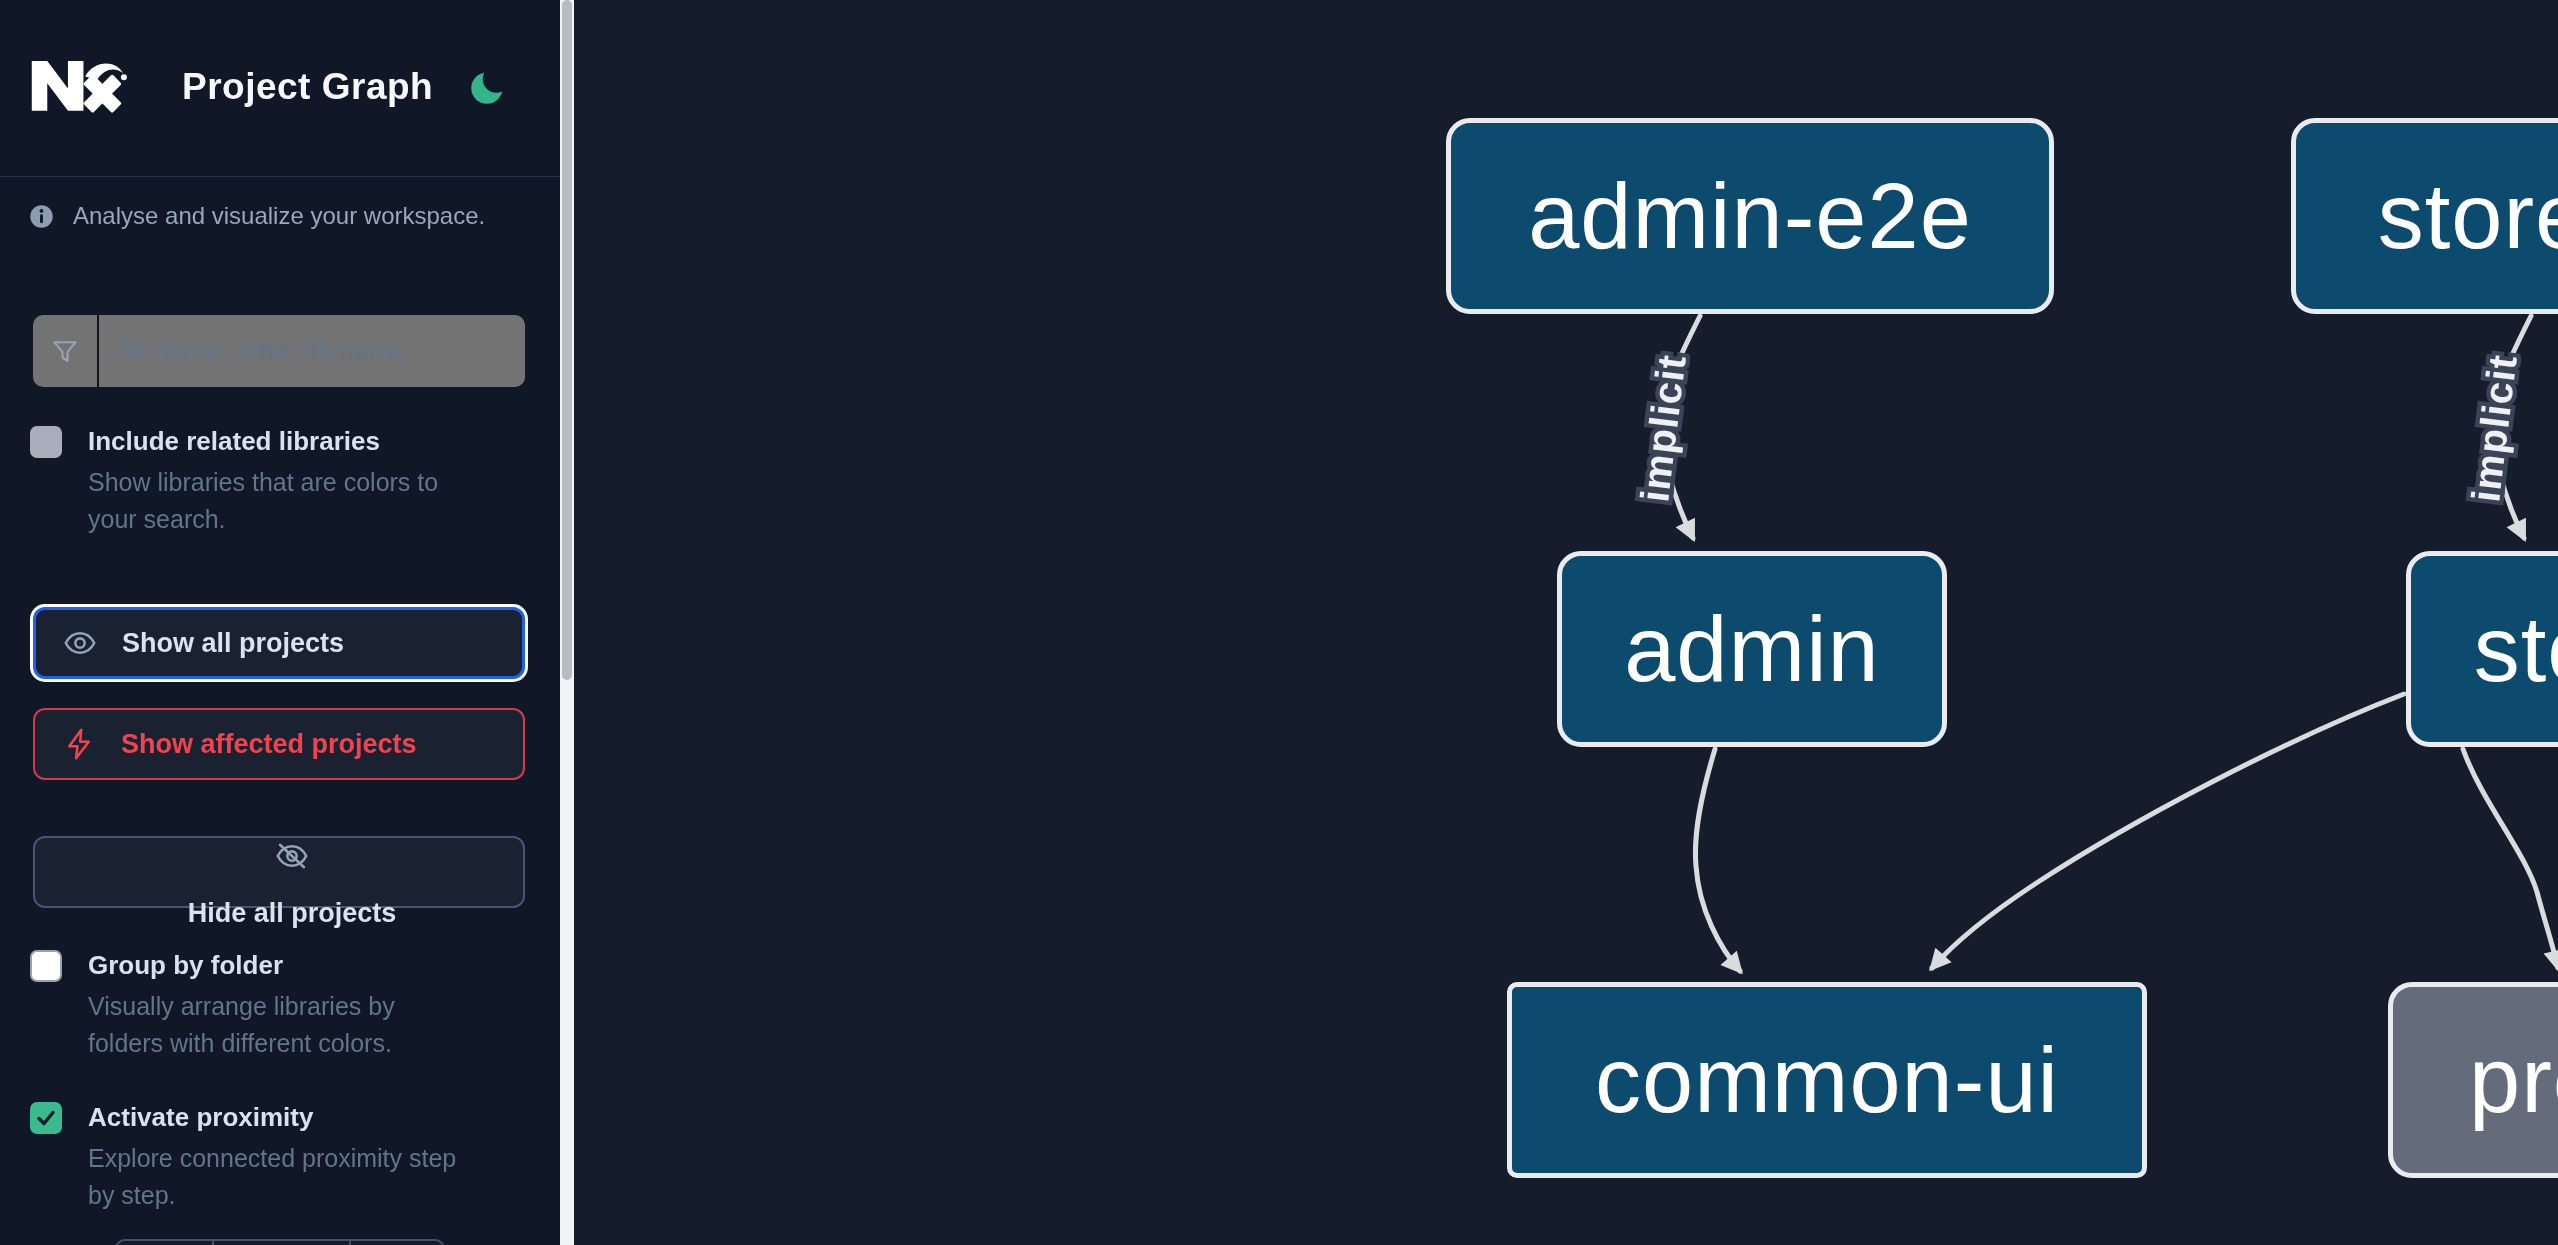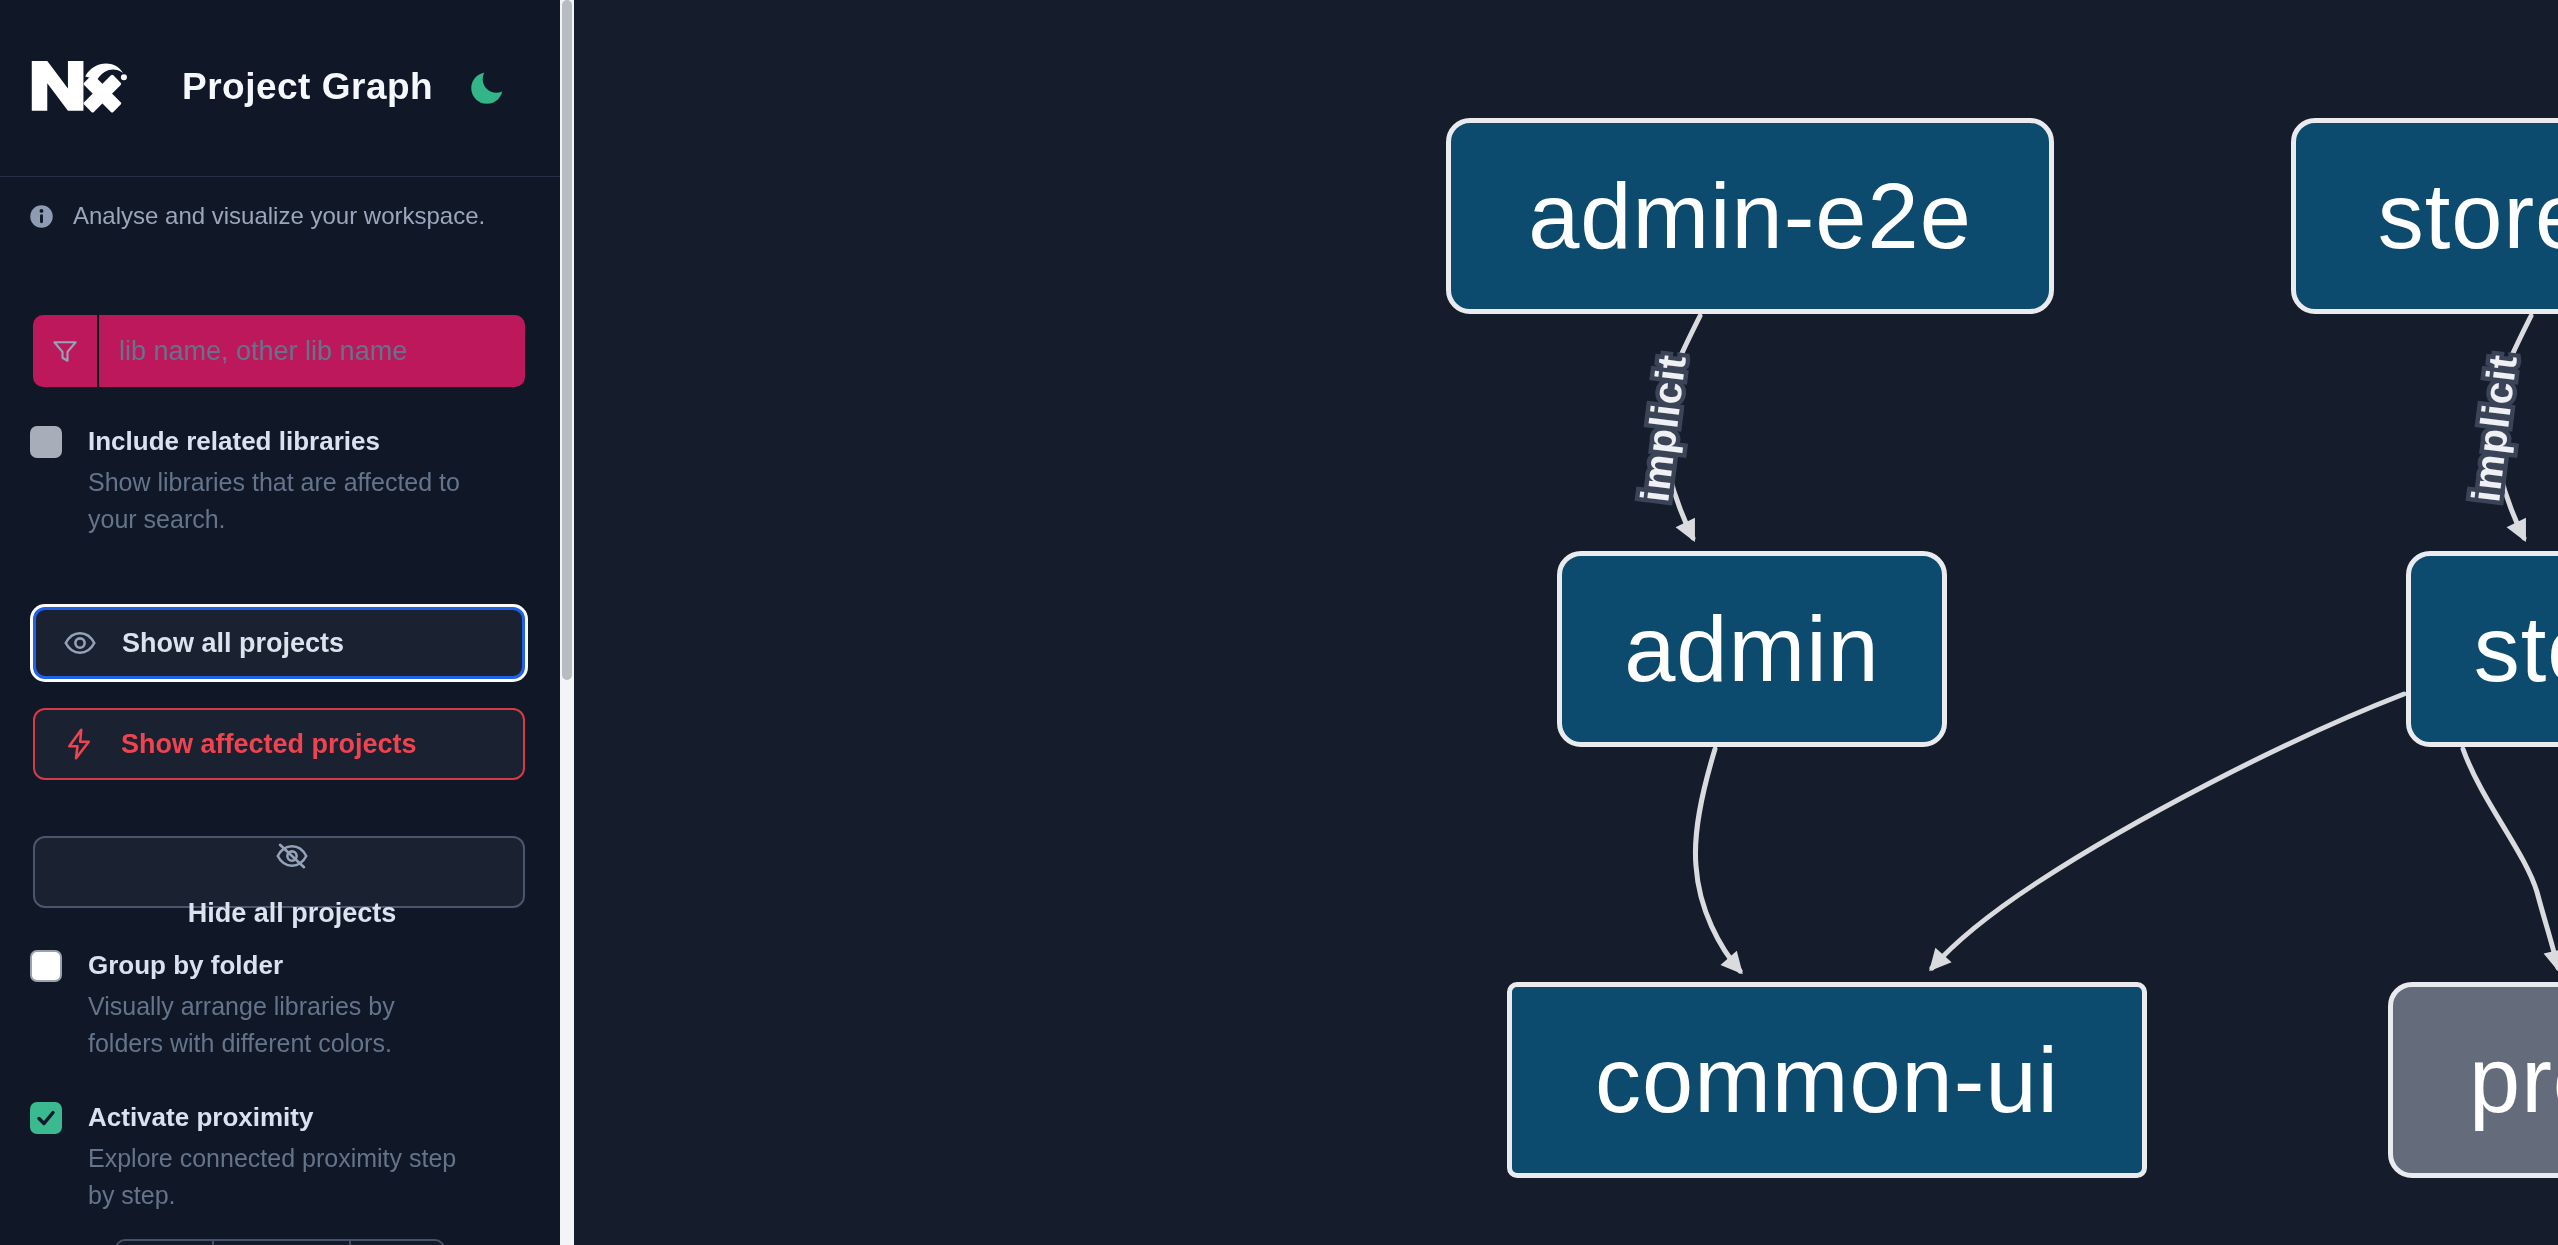--- a/index.html
+++ b/index.html
@@ -22,21 +22,21 @@
   
   #sidebar{position:absolute;left:0;top:0;width:560px;height:1245px;background:#101726;color:#e2e8f0;}
   #sidebar .hdr-divider{position:absolute;left:0;top:176px;width:560px;height:1px;background:#273145;}
   #logo{position:absolute;left:28px;top:54px;}
   #page-title{position:absolute;left:182px;top:66px;font-size:37px;font-weight:700;color:#f5f8fc;letter-spacing:.5px;}
   #theme-toggle{position:absolute;left:466px;top:62px;width:48px;height:48px;background:transparent;border:none;cursor:pointer;padding:0;}
 
   #info-row{position:absolute;left:28px;top:202px;display:flex;align-items:center;gap:18px;}
   #info-row .txt{font-size:24px;color:#9aa6ba;}
 
-  #search-box{position:absolute;left:33px;top:315px;width:492px;height:72px;background:#be185d;
+  #search-box{position:absolute;left:33px;top:315px;width:492px;height:72px;background:#737373;
     border-radius:10px;display:flex;align-items:stretch;overflow:hidden;}
   #search-box .icon-cell{width:64px;display:flex;align-items:center;justify-content:center;
     border-right:2px solid #0d1420;flex:none;}
   #search-box input{flex:1;background:transparent;border:none;outline:none;color:#cbd5e1;
     font-size:27px;font-family:"Liberation Sans",sans-serif;padding:0 20px;}
   #search-box input::placeholder{color:#64748b;}
 
   .opt{position:absolute;left:30px;width:470px;}
   .opt .cb{position:absolute;left:0;top:2px;width:32px;height:32px;border-radius:7px;box-sizing:border-box;cursor:pointer;}
   .cb.gray{background:#a8aeb9;}
@@ -134,21 +134,21 @@
         <svg width="30" height="30" viewBox="0 0 24 24" fill="none" stroke="#94a3b8" stroke-width="1.7" stroke-linejoin="round">
             <path d="M3.5 5 H20.5 L14 12.7 V19.8 L10 17.4 V12.7 Z"></path>
           </svg>
       </span>
       <input type="text" placeholder="lib name, other lib name" style="">
     </div>
 
     <div class="opt" style="top:424px">
       <span class="cb gray"></span>
       <div class="lbl">Include related libraries</div>
-      <div class="desc">Show libraries that are affected to
+      <div class="desc">Show libraries that are colors to
 your search.</div>
     </div>
 
     <button id="btn-show-all" class="side-btn">
       <span style="display:flex">
         <svg width="36" height="36" viewBox="0 0 24 24" fill="none" stroke="#94a3b8" stroke-width="1.7">
           <path d="M2.5 12 C5 7.2 8.2 5.5 12 5.5 S19 7.2 21.5 12 C19 16.8 15.8 18.5 12 18.5 S5 16.8 2.5 12 Z"></path>
           <circle cx="12" cy="12" r="3.1"></circle>
         </svg>
       </span>

